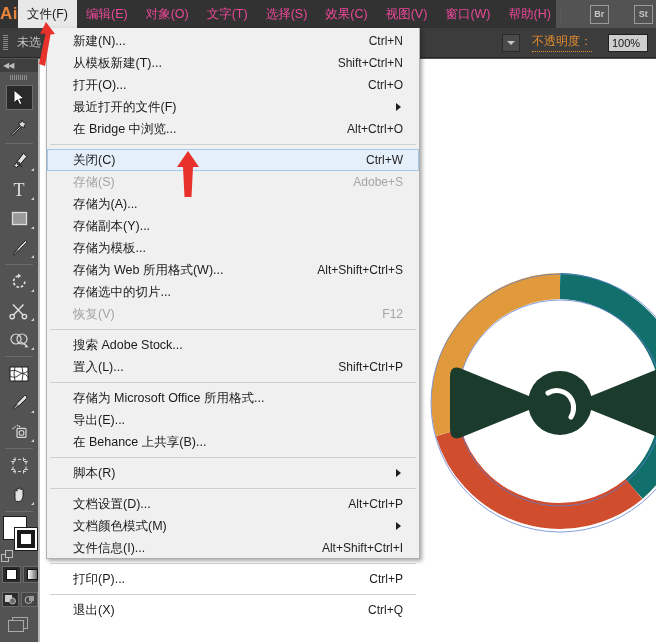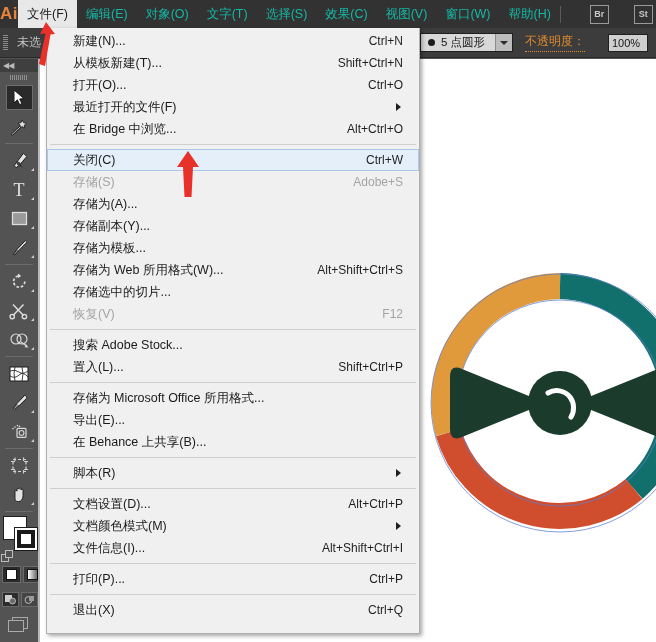--- a/index.html
+++ b/index.html
@@ -12,35 +12,35 @@
   }
   #app {
     position: relative;
     width: 656px; height: 642px;
     background: #535353;
   }
 
   
   #menubar {
     position: absolute; left: 0; top: 0;
-    width: 656px; height: 28px;
+    width: 556px; height: 28px;
     background: #323232;
     display: flex; 
   }
   #ai-logo {
     width: 44px; height: 28px;
     color: #e8833a;
     font-size: 17px; font-weight: bold;
     display: flex; align-items: center; justify-content: center;
     letter-spacing: .5px;
   }
   .menu-top {
     height: 28px; padding: 0 9px;
     display: flex; align-items: center;
-    color: #14b8a6; font-size: 12.5px;
+    color: #ec4899; font-size: 12.5px;
     white-space: nowrap; cursor: default;
   }
   .menu-top.active { background: #e8e8e8; color: #1a1a1a; }
   #menubar-right {
     margin-left: auto; display: flex; align-items: center;
     gap: 25px; padding-right: 10px;
   }
   .mb-sep {
     width: 1px; height: 17px; background: #5a5a5a; margin-right: 4px;
   }
@@ -96,21 +96,21 @@
     background: #bcbcbc; border-left: 1px solid #8d8d8d;
     display: flex; align-items: center; justify-content: center;
   }
   #brush-box .tail .cb-arrow { border-top-color: #2b2b2b; }
   #opacity-label {
     margin-left: 12px; color: #e08a2e;
     border-bottom: 1px dotted #e08a2e;
     padding-bottom: 1px; font-size: 12px;
   }
   #opacity-field {
-    margin-left: 23px; width: 40px; height: 18px;
+    margin-left: 16px; width: 40px; height: 18px;
     background: #cfcfcf; border: 1px solid #1f1f1f;
     color: #141414; font-size: 11px;
     display: flex; align-items: center; padding-left: 3px;
   }
 
   
   #toolpanel {
     position: absolute; left: 0; top: 59px;
     width: 38px; height: 583px;
     background: #535353;
@@ -232,21 +232,21 @@
     background: #b9b9b9;
   }
   #artwork {
     position: absolute; left: 384px; top: 205px;
     width: 276px; height: 278px;
   }
 
   
   #filemenu {
     position: absolute; left: 46px; top: 28px;
-    width: 374px; height: 606px;
+    width: 374px; height: 531px;
     background: #f0f0f0;
     border: 1px solid #b0b0b0;
     border-top: none;
     box-shadow: 2px 2px 4px rgba(0,0,0,.35);
     padding: 2px 0;
     font-size: 12.5px; color: #1a1a1a;
   }
   .mi {
     position: relative;
     height: 22px;
@@ -331,27 +331,20 @@
     <div id="cb-grip">
         <i></i>
       </div>
     <div id="cb-status">未选</div>
 
     <div style="margin-left:auto; display:flex; align-items:center; padding-right:8px;">
       <div class="cb-dd">
         <span class="cb-arrow"></span>
       </div>
 
-      <div id="brush-box">
-        <span class="dot"></span>
-        <span id="brush-label">5 点圆形</span>
-        <span class="tail">
-          <span class="cb-arrow"></span>
-        </span>
-      </div>
 
       <div id="opacity-label">不透明度：</div>
       <div id="opacity-field">100%</div>
     </div>
   </div>
 
   <div id="toolpanel">
     <div id="tp-header">
       <span class="dbl">◀◀</span>
     </div>

